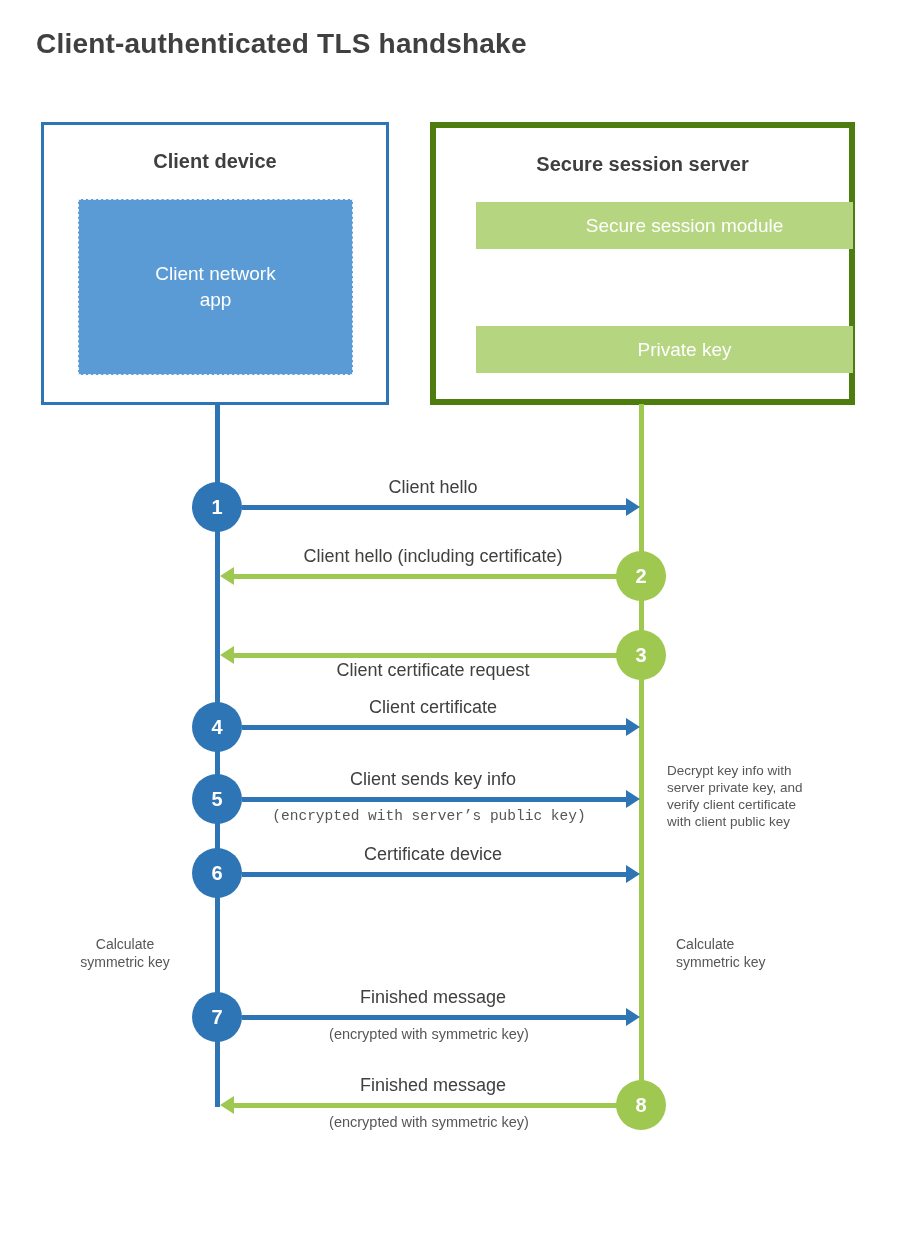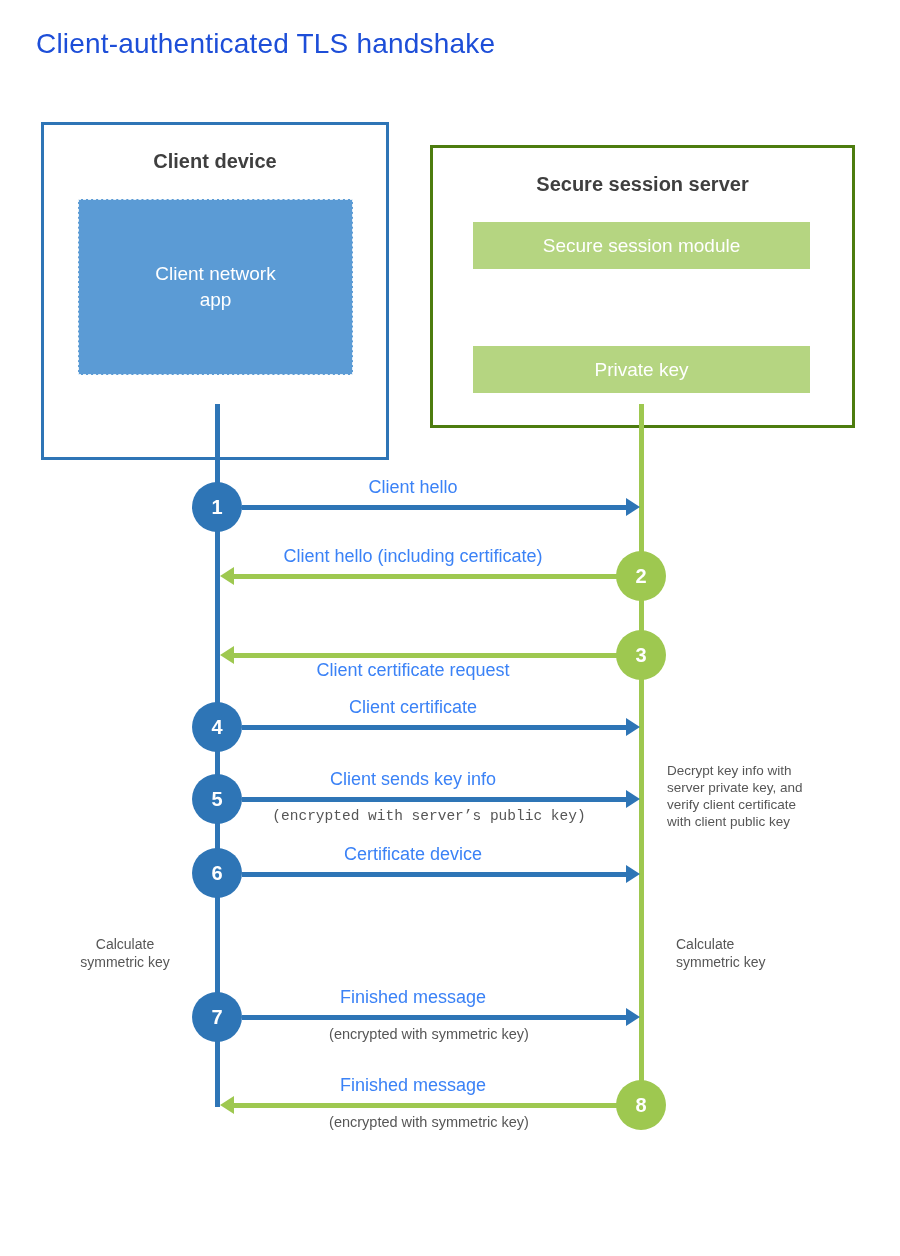--- a/index.html
+++ b/index.html
@@ -1,41 +1,41 @@
 <!DOCTYPE html>
 <html><head>
 <meta charset="utf-8">
 <style>
   html,body{margin:0;padding:0;background:#fff;}
   #canvas{
     position:relative;width:900px;height:1256px;background:#ffffff;overflow:hidden;
     font-family:"Liberation Sans","DejaVu Sans",sans-serif;
   }
   .title{
-    position:absolute;left:36px;top:28px;font-size:28px;font-weight:400;
-    color:#1d4ed8;letter-spacing:0.2px;
+    position:absolute;left:36px;top:28px;font-size:28px;font-weight:700;
+    color:#404040;letter-spacing:0.2px;
   }
   
   .actor-box{position:absolute;background:#fff;box-sizing:border-box;}
-  .client-box{left:41px;top:122px;width:348px;height:338px;border:3px solid #2e75b6;}
-  .server-box{left:430px;top:122px;width:425px;height:283px;border:3px solid #4d7c0f;margin-top:23px;}
+  .client-box{left:41px;top:122px;width:348px;height:283px;border:3px solid #2e75b6;}
+  .server-box{left:430px;top:122px;width:425px;height:283px;border:6px solid #4d7c0f;}
   .actor-title{
     position:absolute;left:0;top:25px;width:100%;text-align:center;
     font-size:20px;font-weight:bold;color:#3f3f3f;
   }
   .app-box{
     position:absolute;left:34px;top:74px;width:275px;height:176px;background:#5b9bd5;
     border:1px dashed rgba(255,255,255,0.85);box-sizing:border-box;
     display:flex;align-items:center;justify-content:center;text-align:center;
     color:#fff;font-size:19px;line-height:26px;white-space:pre-line;
   }
   .server-bar{
     position:absolute;left:40px;width:337px;height:47px;background:#b5d581;
     display:flex;align-items:center;justify-content:center;
-    color:#fff;font-size:19px;
+    color:#fff;font-size:19px;padding-left:40px;
   }
   
   .lifeline{position:absolute;width:5px;z-index:1;}
   .lifeline.blue{left:215px;top:404px;height:703px;background:#2e75b6;}
   .lifeline.green{left:639px;top:404px;height:701px;background:#9ec850;}
   
   .circle{
     position:absolute;width:50px;height:50px;border-radius:50%;z-index:3;
     display:flex;align-items:center;justify-content:center;
     color:#fff;font-size:20px;font-weight:bold;
@@ -44,22 +44,22 @@
   .circle.green{background:#9ec850;left:616px;}
   
   .arrow-line{position:absolute;height:5px;z-index:2;}
   .arrow-line.blue{left:242px;width:384px;background:#2e75b6;}
   .arrow-line.green{left:234px;width:383px;background:#9ec850;}
   .arrow-head{position:absolute;width:0;height:0;z-index:2;}
   .arrow-head.right{left:626px;border-top:9px solid transparent;border-bottom:9px solid transparent;border-left:14px solid #2e75b6;}
   .arrow-head.left{left:220px;border-top:9px solid transparent;border-bottom:9px solid transparent;border-right:14px solid #9ec850;}
   
   .msg-label{
-    position:absolute;left:224px;width:378px;text-align:center;
-    font-size:18px;color:#3b82f6;
+    position:absolute;left:244px;width:378px;text-align:center;
+    font-size:18px;color:#404040;
   }
   .msg-sub{
     position:absolute;left:240px;width:378px;text-align:center;
     font-size:14.5px;color:#565656;
   }
   
   .side-note{
     position:absolute;font-size:14px;line-height:17.5px;color:#565656;white-space:pre-line;
   }
   .note-calc-left{left:55px;top:936px;width:140px;text-align:center;}

